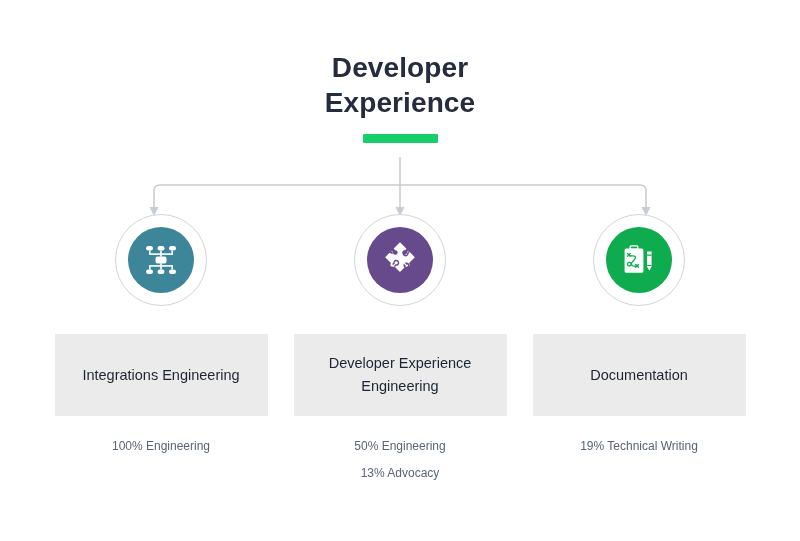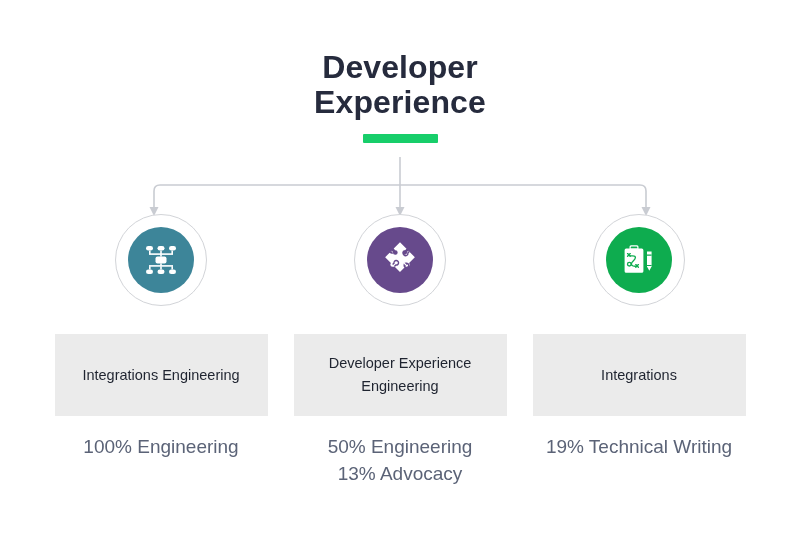--- a/index.html
+++ b/index.html
@@ -23,21 +23,21 @@
 
   
   .title-block {
     position: absolute;
     left: 0;
     top: 50px;
     width: 800px;
     text-align: center;
   }
   .title-text {
-    font-size: 32px;
+    font-size: 28px;
     font-weight: bold;
     line-height: 35px;
     color: #262b3d;
     letter-spacing: 0.1px;
     margin: 0;
     white-space: pre-line;
   }
   .title-accent {
     width: 75px;
     height: 9px;
@@ -131,21 +131,21 @@
     top: 433px;
     width: 800px;
     display: flex;
     justify-content: center;
   }
   .caption-cell {
     width: 239px;
     text-align: center;
   }
   .caption-text {
-    font-size: 19px;
+    font-size: 12px;
     line-height: 27px;
     color: #5b6377;
     white-space: pre-line;
   }
 </style>
 </head>
 <body>
 
 <div class="org-chart">
 
@@ -255,21 +255,21 @@
       </div>
     </div>
     <div class="label-cell">
       <div class="label-box" style="background: rgb(235, 235, 235); color: rgb(31, 36, 48);">
         <span class="label-text">Developer Experience
 Engineering</span>
       </div>
     </div>
     <div class="label-cell">
       <div class="label-box" style="background: rgb(235, 235, 235); color: rgb(31, 36, 48);">
-        <span class="label-text">Integrations</span>
+        <span class="label-text">Documentation</span>
       </div>
     </div>
   </div>
 
   <div class="captions">
     <div class="caption-cell">
       <span class="caption-text" style="color: rgb(91, 99, 119);">100% Engineering</span>
     </div>
     <div class="caption-cell">
       <span class="caption-text" style="color: rgb(91, 99, 119);">50% Engineering

